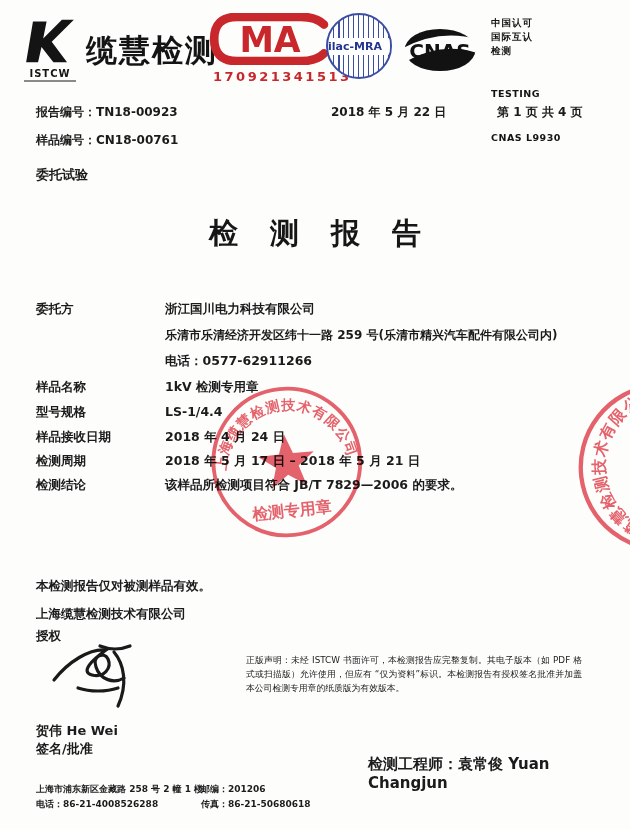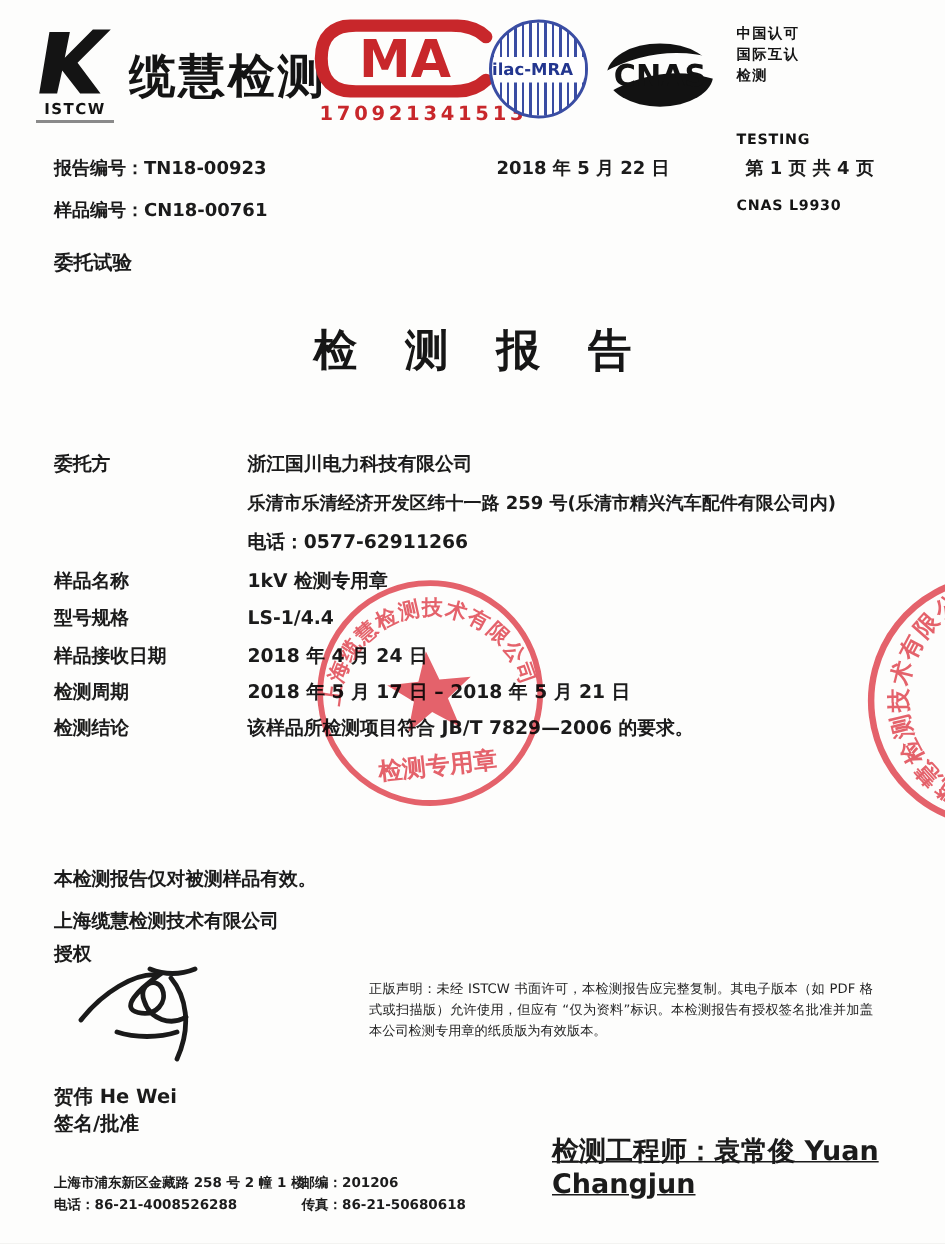--- a/index.html
+++ b/index.html
@@ -30,21 +30,21 @@
   
   .frow{position:absolute;left:0;width:630px;font-size:12.5px;font-weight:bold;}
   .flabel{position:absolute;left:36px;white-space:nowrap;}
   .fvalue{position:absolute;left:165px;white-space:nowrap;}
   
   .stamp{mix-blend-mode:multiply;opacity:.9;}
   
   .stmt{font-size:12.5px;font-weight:bold;text-align:center;}
   .disclaimer{font-size:8.8px;line-height:1.6;text-align:justify;color:#222;}
   .sig-name{font-size:13px;font-weight:bold;}
-  .engineer{font-size:18px;font-weight:bold;text-decoration:underline;}
+  .engineer{font-size:15px;font-weight:bold;}
   .footer{font-size:9px;font-weight:bold;line-height:1.7;color:#1c1c1c;white-space:nowrap;}
 </style>
 </head>
 <body>
 
 <div class="page">
 
   <div class="abs" style="left:24px;top:18px;width:52px;">
     <svg width="52" height="46" viewBox="0 0 60 54">
       <path d="M10,4 L26,4 L22,24 L44,2 L58,2 L32,28 L50,52 L34,52 L20,34 L16,52 L2,52 Z" fill="#141414"></path>

